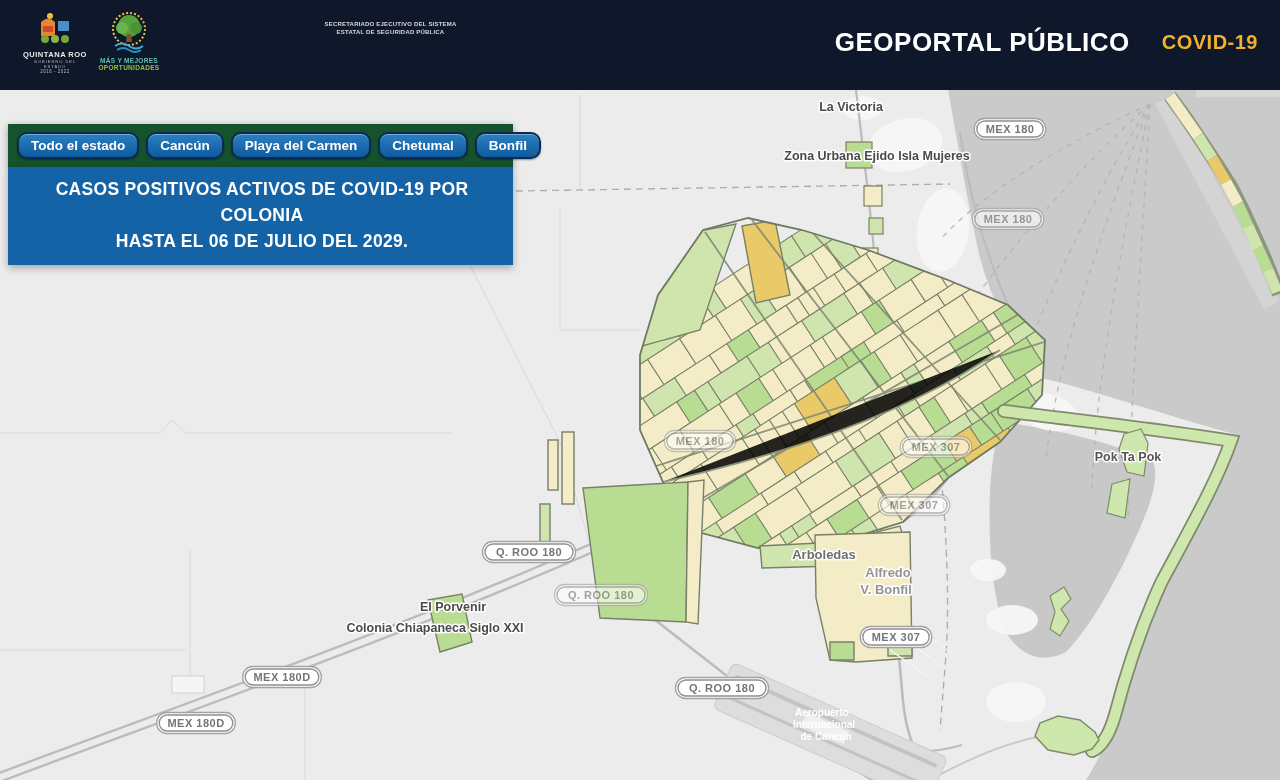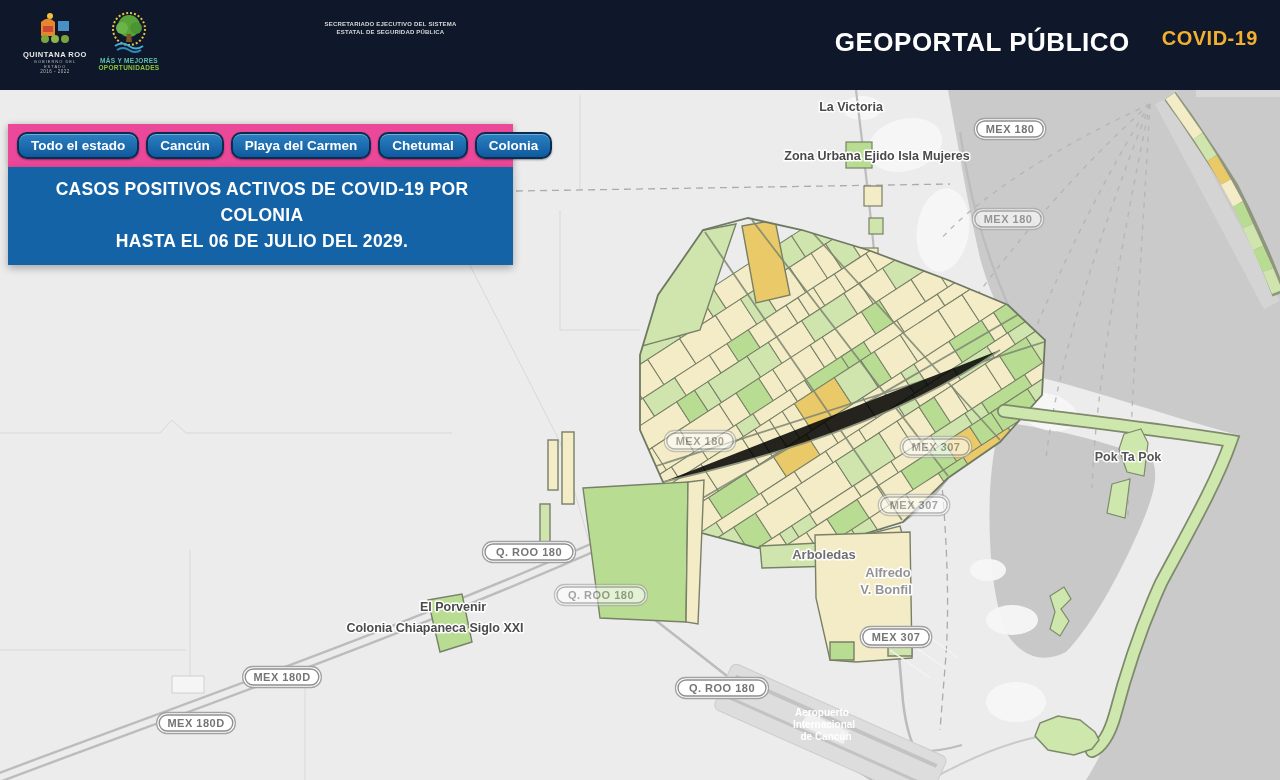--- a/index.html
+++ b/index.html
@@ -13,26 +13,26 @@
   #logo-qroo .t3{font-size:4.5px;letter-spacing:.5px;color:#bdbdbd;}
   #logo-tree{left:92px;top:10px;width:74px;}
   #logo-tree .t1{font-size:6.5px;font-weight:bold;color:#5fbfae;letter-spacing:.3px;margin-top:1px;}
   #logo-tree .t2{font-size:6.5px;font-weight:bold;color:#8dc63f;letter-spacing:.3px;}
   #logo-sesa{left:172px;top:14px;width:160px;}
   #logo-sesa .big{font-size:41px;line-height:42px;font-weight:bold;color:#27b2e6;letter-spacing:1px;}
   #logo-sesa .sub{font-size:8.5px;font-weight:bold;color:#ffffff;letter-spacing:.4px;margin-top:2px;}
   #logo-sesesp{left:318px;top:18px;width:145px;}
   #logo-sesesp .big{font-size:33px;line-height:34px;font-weight:bold;color:#27b2e6;letter-spacing:1px;}
   #logo-sesesp .sub{font-size:6px;font-weight:bold;color:#d8d8d8;letter-spacing:.2px;line-height:7.5px;margin-top:3px;}
-  #header-right{position:absolute;right:22px;top:27px;display:flex;gap:32px;}
+  #header-right{position:absolute;right:22px;top:27px;display:flex;gap:32px;align-items:center;}
   #portal-title{font-size:26px;font-weight:bold;color:#ffffff;letter-spacing:.5px;}
   #covid-title{font-size:20px;font-weight:bold;color:#f2b02e;letter-spacing:.5px;}
   
   #panel{position:absolute;left:8px;top:124px;width:505px;z-index:20;}
-  #btnrow{background:#ec4899;padding:8px 9px;box-shadow:0 2px 7px rgba(0,0,0,.35);display:flex;gap:7px;}
+  #btnrow{background:#14532d;padding:8px 9px;box-shadow:0 2px 7px rgba(0,0,0,.35);display:flex;gap:7px;}
   .mapbtn{background:linear-gradient(#2b80c2,#0f5a9e);border:2px solid #0a2c50;border-radius:10px;
           color:#fff;font-family:"Liberation Sans",sans-serif;font-size:13.5px;font-weight:bold;
           padding:4px 12px;white-space:nowrap;cursor:pointer;
           box-shadow:inset 0 1px 0 rgba(255,255,255,.35), 0 1px 2px rgba(0,0,0,.4);}
   #banner{background:#1563a7;color:#ffffff;text-align:center;font-weight:bold;font-size:17.5px;
           letter-spacing:.3px;line-height:26px;padding:9px 1px 11px 4px;box-shadow:0 3px 8px rgba(0,0,0,.3);}
   
   #map{position:absolute;left:0;top:90px;width:1280px;height:690px;}
   #mapsvg{display:block;}
   #parcels rect{stroke:#788068;stroke-width:1;}
@@ -532,21 +532,21 @@
         </g>
     </svg>
   </div>
 
   <div id="panel">
     <div id="btnrow">
       <button class="mapbtn">Todo el estado</button>
       <button class="mapbtn">Cancún</button>
       <button class="mapbtn">Playa del Carmen</button>
       <button class="mapbtn">Chetumal</button>
-      <button class="mapbtn">Colonia</button>
+      <button class="mapbtn">Bonfil</button>
     </div>
     <div id="banner">
       <div>CASOS POSITIVOS ACTIVOS DE COVID-19 POR COLONIA</div>
       <div>HASTA EL 06 DE JULIO DEL 2029.</div>
     </div>
   </div>
 
 </div>
 
 </body></html>

